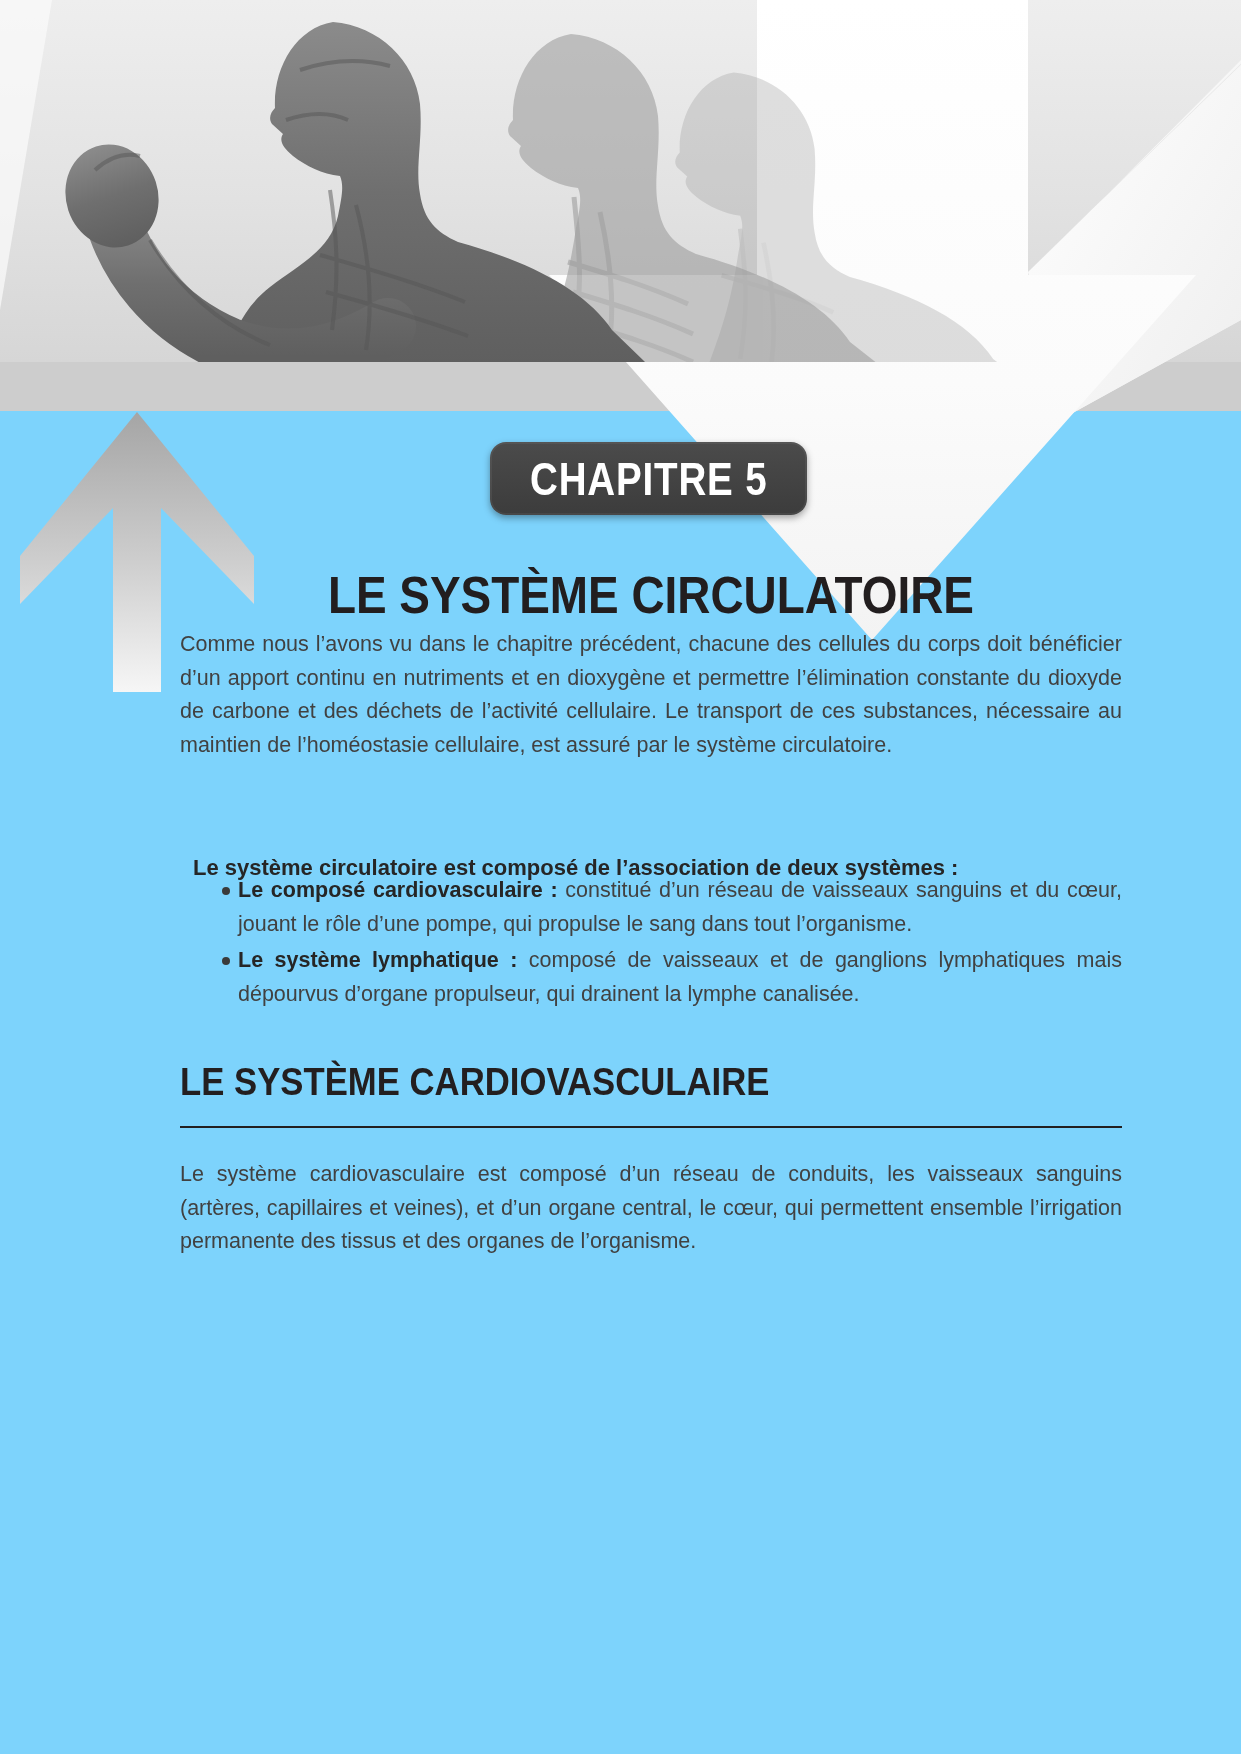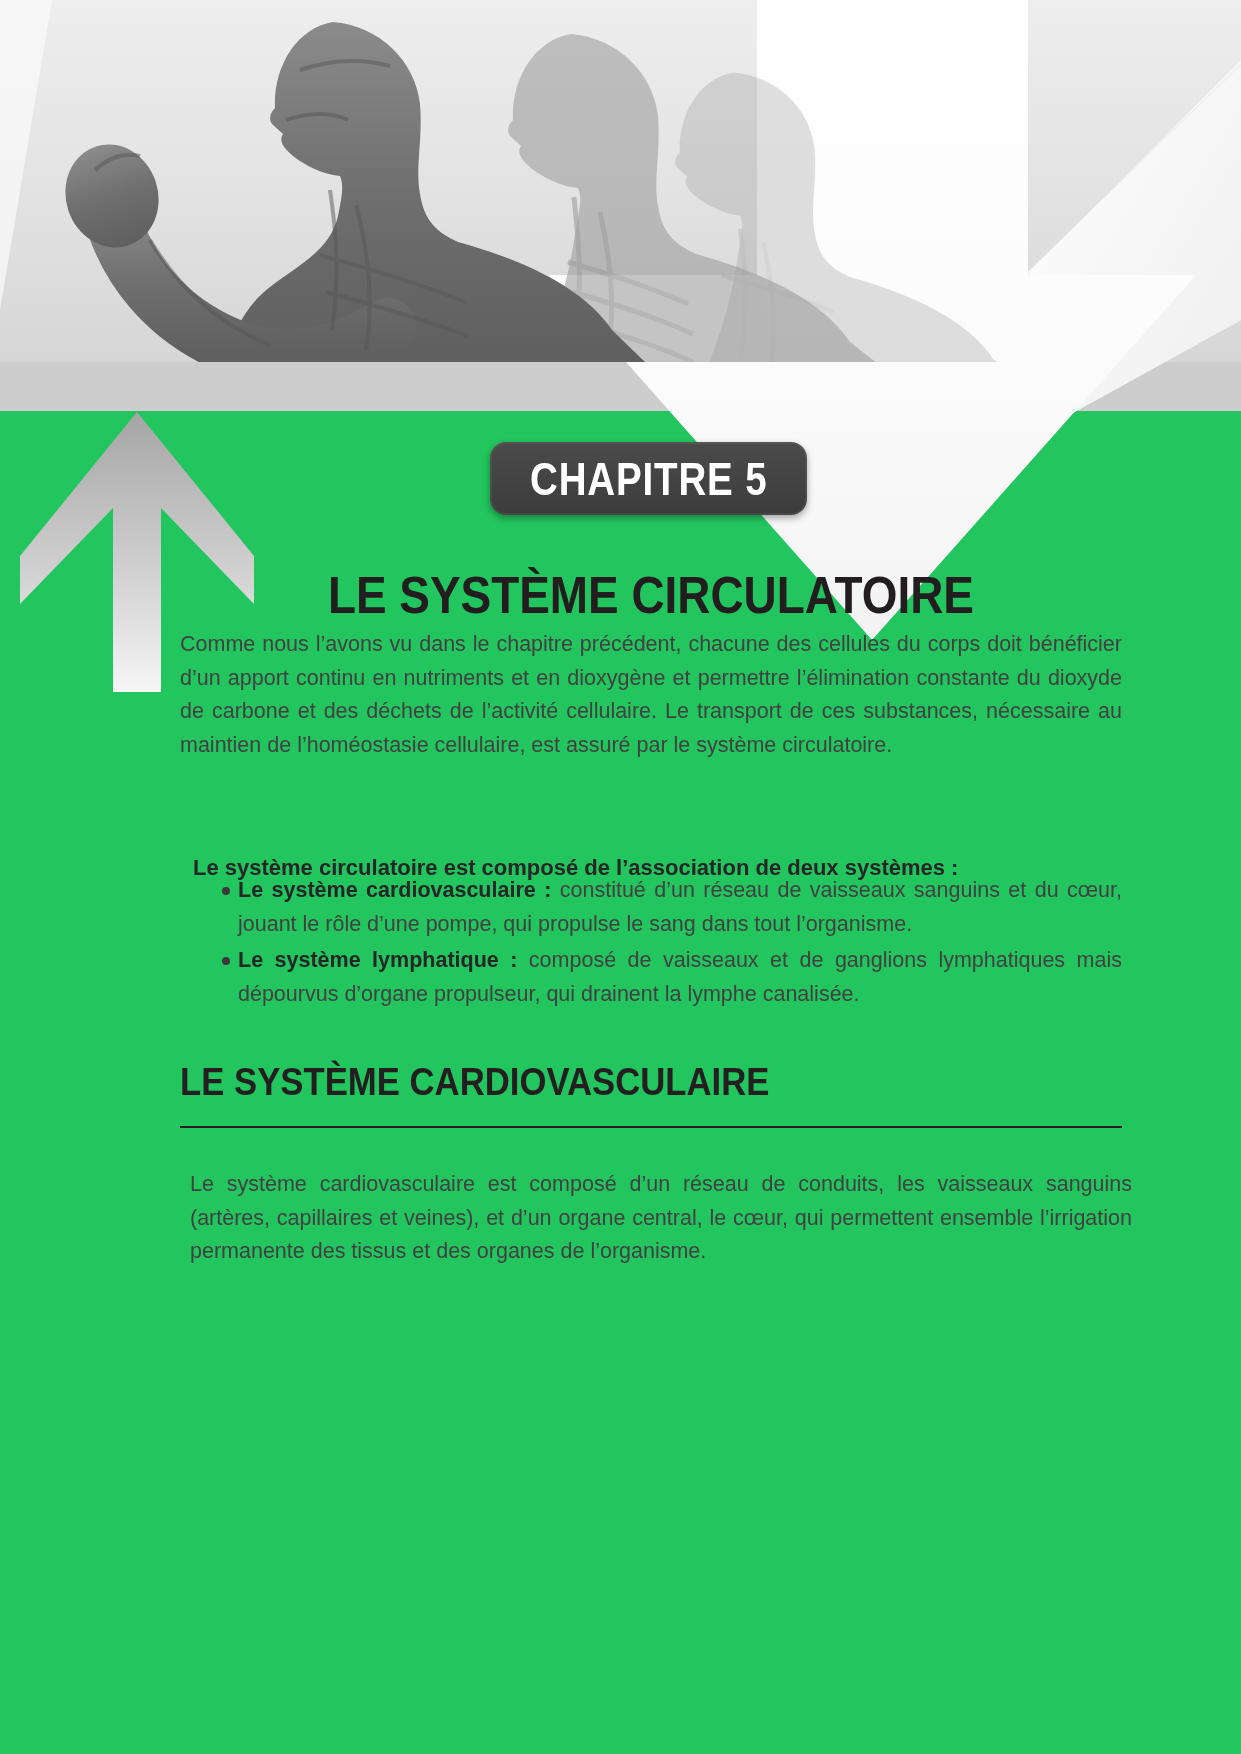--- a/index.html
+++ b/index.html
@@ -1,18 +1,18 @@
 <!DOCTYPE html>
 <html><head>
 <meta charset="utf-8">
 <style>
   html,body{margin:0;padding:0;background:#9e9e9e;}
   .page{
     position:relative;width:1241px;height:1754px;margin:0 auto;
-    background:#22c55e;overflow:hidden;
+    background:#7dd3fc;overflow:hidden;
     font-family:"Liberation Sans","DejaVu Sans",sans-serif;
     -webkit-font-smoothing:antialiased;
   }
   .banner-art{position:absolute;top:0;left:0;width:1241px;height:720px;display:block;}
 
   .chapter-badge{
     position:absolute;left:490px;top:442px;width:317px;height:73px;
     background:linear-gradient(#4b4b4b,#3c3c3c);
     border-radius:16px;
     box-shadow:0 3px 7px rgba(0,0,0,.35), inset 0 0 0 2px rgba(255,255,255,.06);
@@ -141,26 +141,26 @@
   <h1 class="doc-title" style="margin:0;">
     <span class="title-text">LE SYSTÈME CIRCULATOIRE</span>
   </h1>
 
   <p class="body-text para-intro" style="margin:0;">Comme nous l’avons vu dans le chapitre précédent, chacune des cellules du corps doit bénéficier d’un apport continu en nutriments et en dioxygène et permettre l’élimination constante du dioxyde de carbone et des déchets de l’activité cellulaire. Le transport de ces substances, nécessaire au maintien de l’homéostasie cellulaire, est assuré par le système circulatoire.</p>
 
   <p class="systems-lead" style="margin:13px;">Le système circulatoire est composé de l’association de deux systèmes :</p>
 
   <div class="bullet-list">
     <div class="bullet-item">
-      <span class="bullet-dot"></span><span class="bullet-term">Le système cardiovasculaire :</span><span> constitué d’un réseau de vaisseaux sanguins et du cœur, jouant le rôle d’une pompe, qui propulse le sang dans tout l’organisme.</span>
+      <span class="bullet-dot"></span><span class="bullet-term">Le composé cardiovasculaire :</span><span> constitué d’un réseau de vaisseaux sanguins et du cœur, jouant le rôle d’une pompe, qui propulse le sang dans tout l’organisme.</span>
     </div>
     <div class="bullet-item">
       <span class="bullet-dot"></span><span class="bullet-term">Le système lymphatique :</span><span> composé de vaisseaux et de ganglions lymphatiques mais dépourvus d’organe propulseur, qui drainent la lymphe canalisée.</span>
     </div>
   </div>
 
   <div class="section-heading">
     <span class="heading-text">LE SYSTÈME CARDIOVASCULAIRE</span>
   </div>
 
-  <p class="body-text para-cardio" style="margin:10px;">Le système cardiovasculaire est composé d’un réseau de conduits, les vaisseaux sanguins (artères, capillaires et veines), et d’un organe central, le cœur, qui permettent ensemble l’irrigation permanente des tissus et des organes de l’organisme.</p>
+  <p class="body-text para-cardio" style="margin:0;">Le système cardiovasculaire est composé d’un réseau de conduits, les vaisseaux sanguins (artères, capillaires et veines), et d’un organe central, le cœur, qui permettent ensemble l’irrigation permanente des tissus et des organes de l’organisme.</p>
 
 </div>
 
 </body></html>

